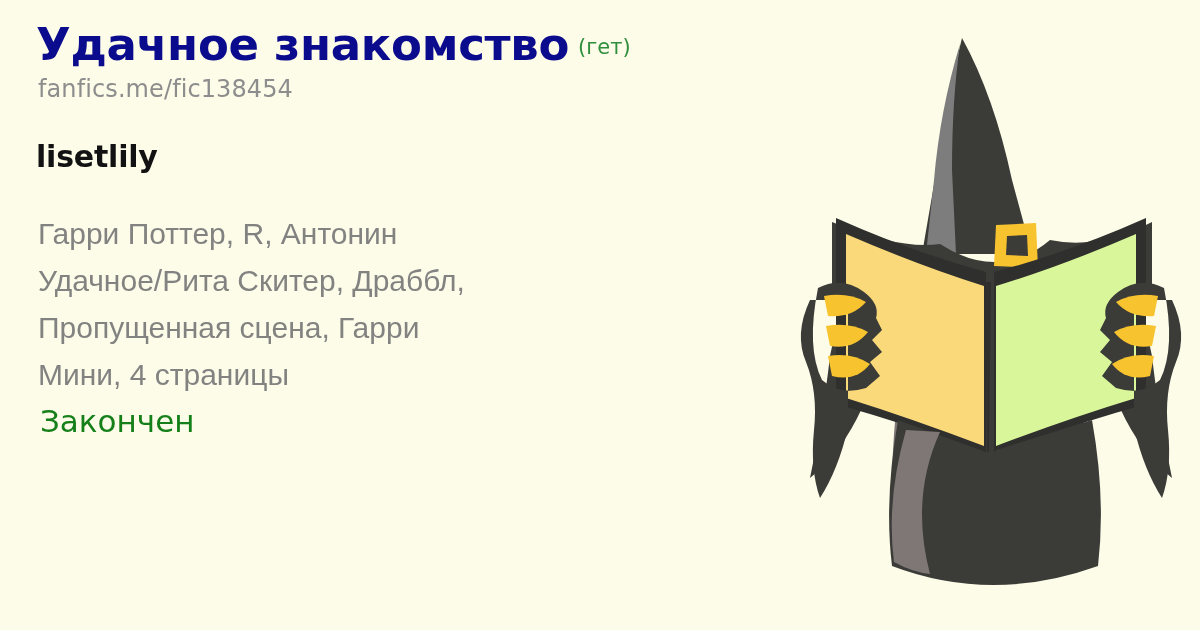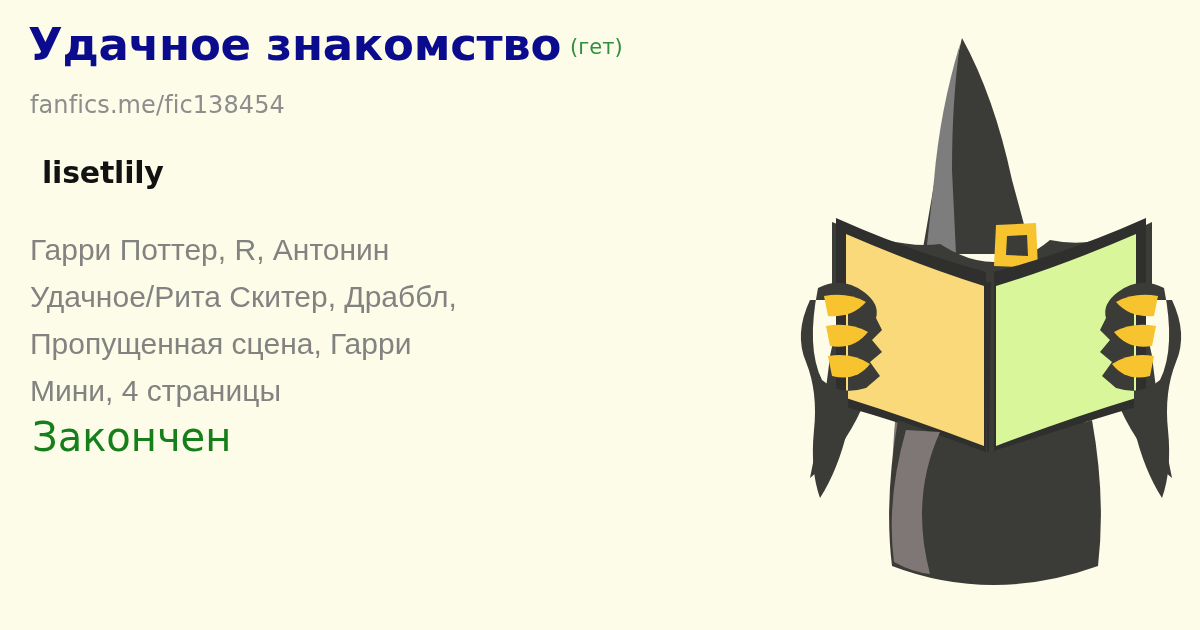--- a/index.html
+++ b/index.html
@@ -18,21 +18,21 @@
     width: 1200px;
     height: 630px;
     background: #fdfce9;
     box-sizing: border-box;
     overflow: hidden;
   }
 
   
   .text-col {
     position: absolute;
-    left: 28px;
+    left: 36px;
     top: 22px;
     width: 740px;
   }
 
   .title-line {
     line-height: 1.04;
     margin: 0 0 2px 0;
     white-space: nowrap;
   }
 
@@ -50,48 +50,48 @@
     font-weight: normal;
     color: #2f8f3d;
     margin-left: 9px;
     vertical-align: 6px;
   }
 
   .fic-url {
     font-family: "DejaVu Sans", sans-serif;
     font-size: 24px;
     color: #8d8d8d;
-    margin: 22px 0 0 2px;
+    margin: 6px 0 0 2px;
     letter-spacing: 0.1px;
   }
 
   .fic-author {
     font-family: "DejaVu Sans", sans-serif;
     font-size: 30px;
     font-weight: bold;
     color: #121212;
-    margin: 36px 0 0 14px;
+    margin: 36px 0 0 0;
     letter-spacing: -0.2px;
   }
 
   .fic-meta {
     margin: 36px 0 0 2px;
   }
 
   .meta-line {
     font-family: Liberation Sans, sans-serif;
     font-size: 30px;
     color: #828281;
     line-height: 47px;
     white-space: nowrap;
   }
 
   .fic-status {
     font-family: "DejaVu Sans", sans-serif;
-    font-size: 40px;
+    font-size: 31px;
     color: #157f19;
     line-height: 47px;
     margin: 0 0 0 2px;
     white-space: nowrap;
   }
 
   
   .illustration {
     position: absolute;
     right: 0px;

